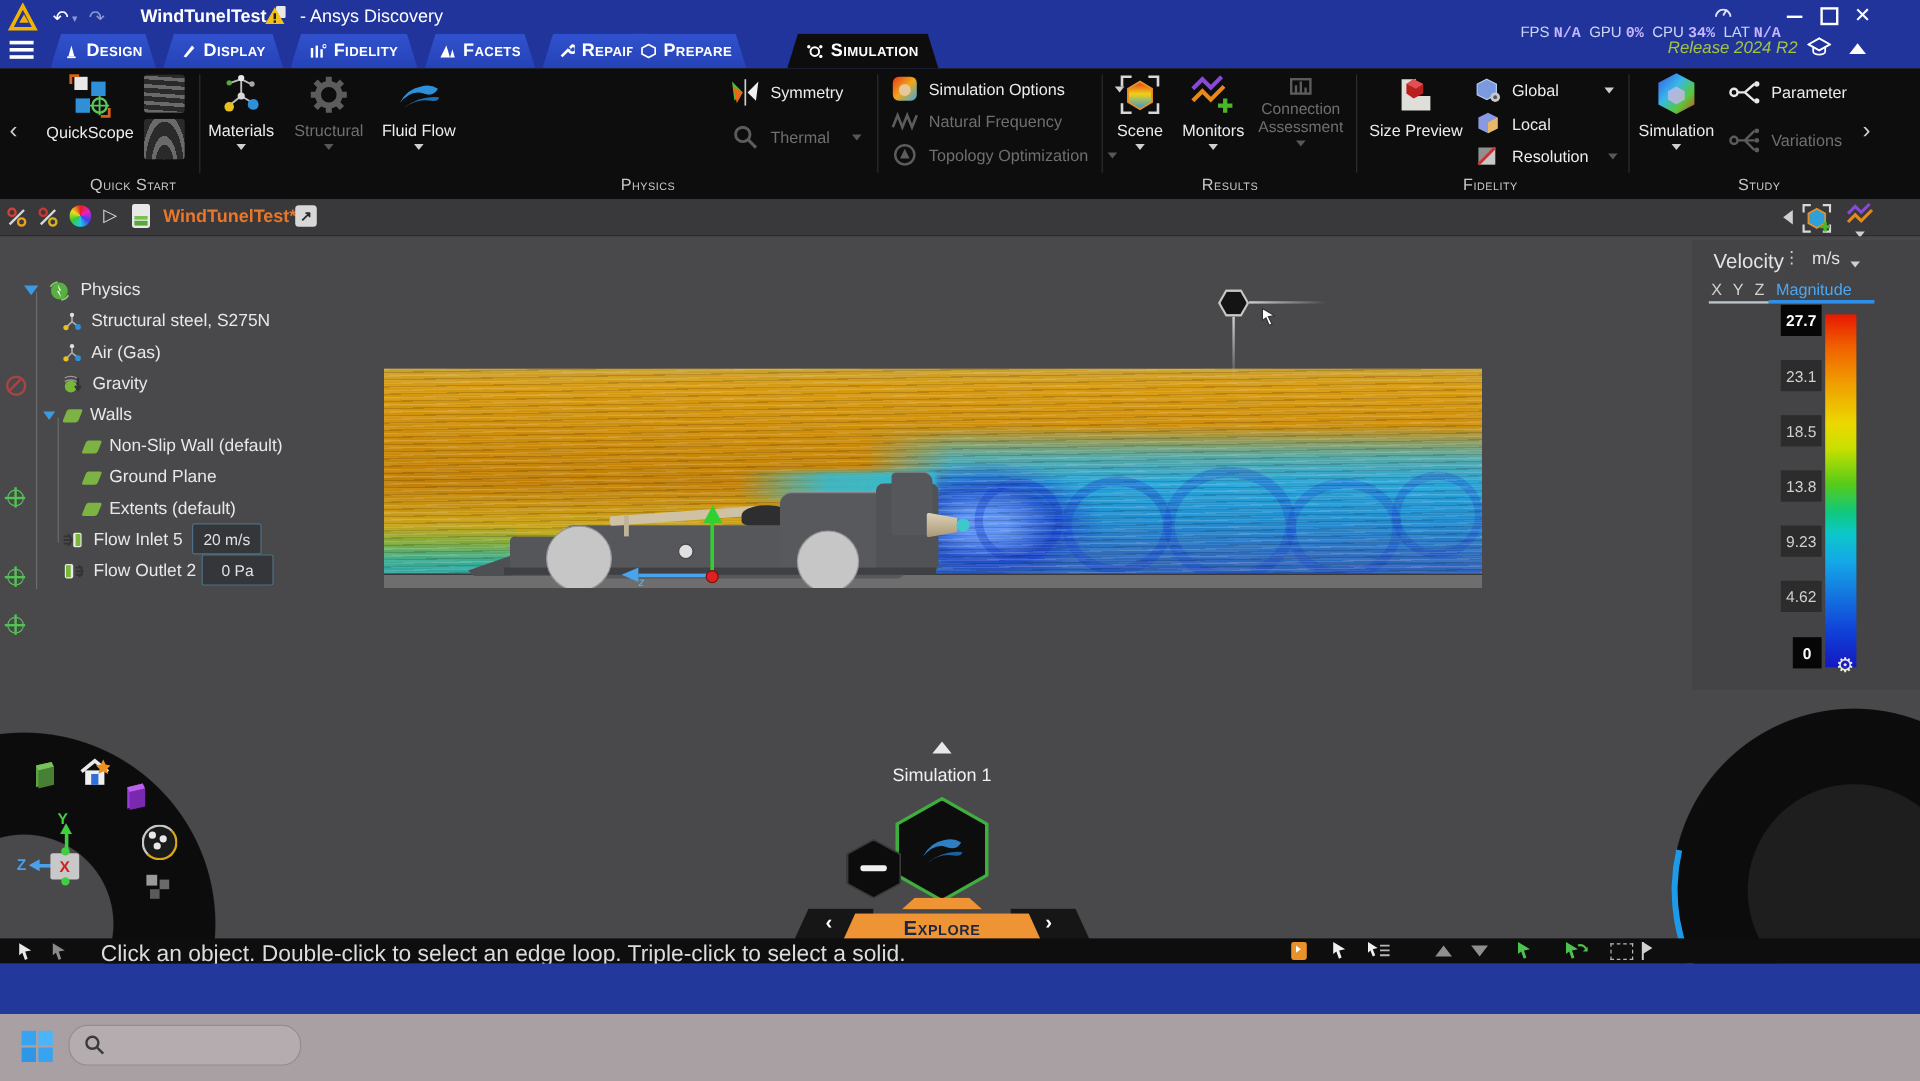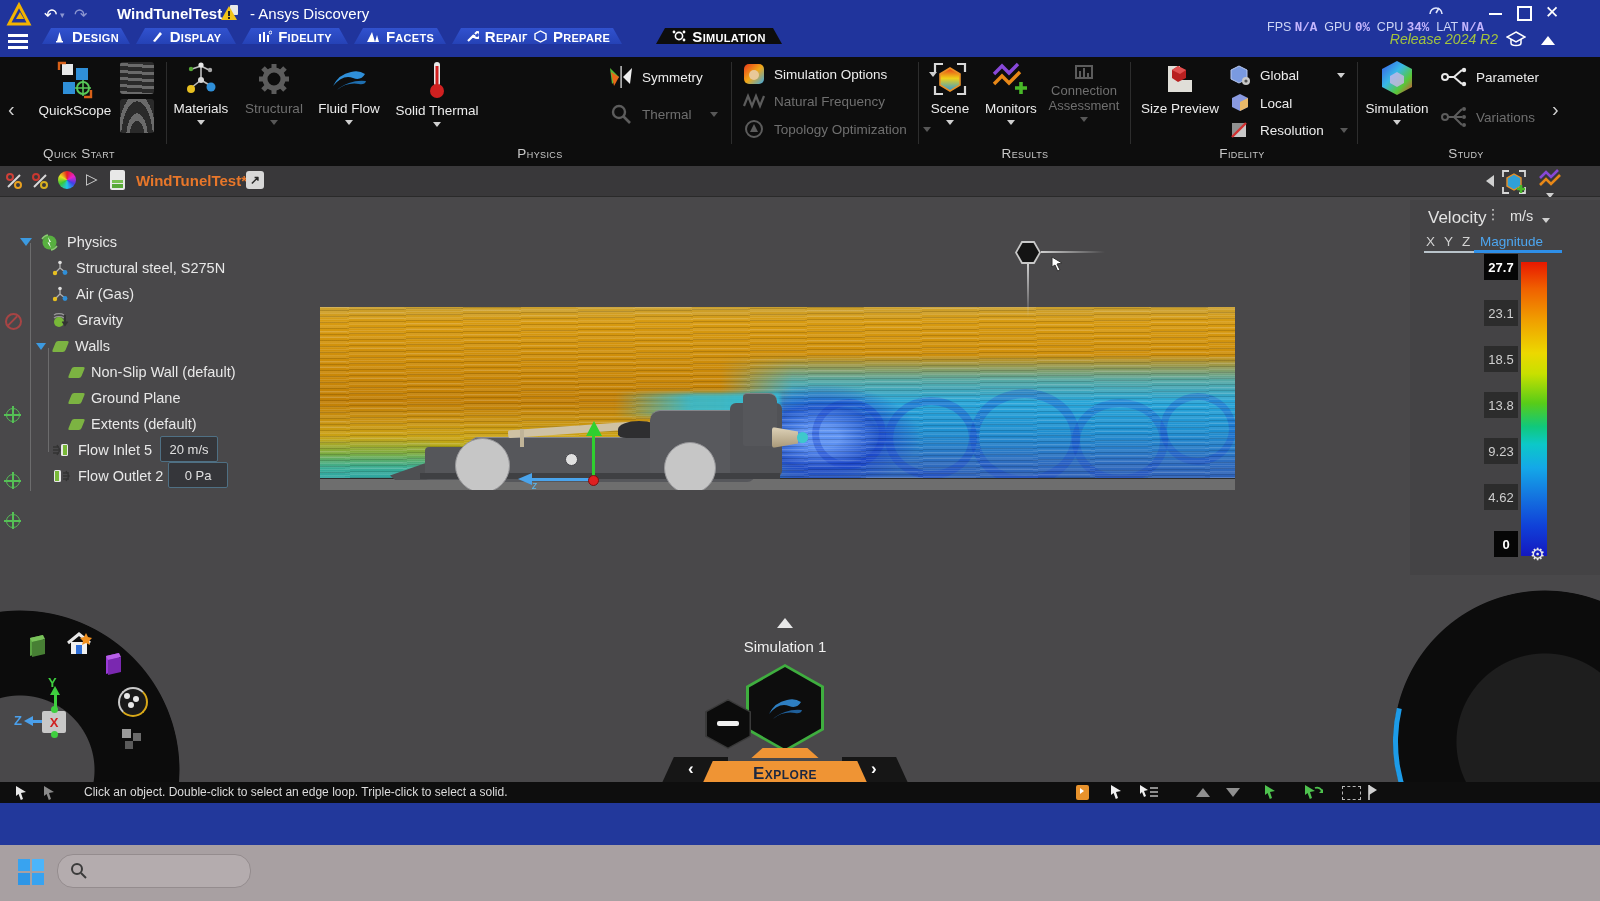--- a/index.html
+++ b/index.html
@@ -1,21 +1,21 @@
 <!DOCTYPE html>
 <html><head>
 <meta charset="utf-8">
 <style>
   html,body{margin:0;padding:0;background:#2a2a2a;}
   body{font-family:"Liberation Sans",sans-serif;}
   #app{position:relative;width:1600px;height:901px;overflow:hidden;background:#49484a;}
   .abs{position:absolute;}
   
   #titlebar{position:absolute;left:0;top:0;width:1600px;height:57px;background:#20349c;}
-  .tab{position:absolute;top:28px;height:16px;display:flex;align-items:center;justify-content:center;gap:6px;
+  .tab{position:absolute;top:28px;height:29px;display:flex;align-items:center;justify-content:center;gap:6px;
        color:#fff;font-size:15px;font-weight:600;font-variant:small-caps;letter-spacing:.3px;
        background:linear-gradient(#3152cf,#2542b6);clip-path:polygon(9px 0,calc(100% - 9px) 0,100% 100%,0 100%);}
   .tab.active{background:#0d0d0d;}
   .perf{font-size:12.5px;color:#cdd5f5;}
   .perf b{color:#c4b5fd;font-family:Liberation Mono, monospace;}
   
   #ribbon{position:absolute;left:0;top:57px;width:1600px;height:109px;background:#0d0d0d;}
   .rbtn{position:absolute;display:flex;flex-direction:column;align-items:center;color:#ececec;font-size:13.5px;}
   .rbtn .lab{margin-top:3px;white-space:nowrap;}
   .drp{width:0;height:0;border-left:4px solid transparent;border-right:4px solid transparent;border-top:5px solid #cfcfcf;margin-top:4px;}
@@ -159,21 +159,21 @@
           <rect x="20" y="8" width="12" height="12" fill="#2f8fd8"></rect>
         <rect x="7" y="22" width="12" height="12" fill="#2f8fd8"></rect>
         <circle cx="27" cy="28" r="6" fill="none" stroke="#58c858" stroke-width="2"></circle>
           <path d="M27 20v16 M19 28h16" stroke="#58c858" stroke-width="1.6"></path>
         <path d="M3 10 v-7 h7 M35 30 v7 h-7" fill="none" stroke="#d86018" stroke-width="2.4"></path>
       </svg>
       <span class="lab">QuickScope</span>
     </div>
     <div class="abs" style="left:120px;top:5px;width:34px;height:32px;background:#1c1c1c;border-radius:3px;background-image:repeating-linear-gradient(4deg,#6a6a6a 0 3px,#2a2a2a 3px 7px)"></div>
     <div class="abs" style="left:120px;top:42px;width:34px;height:34px;background:#1c1c1c;border-radius:3px;background-image:repeating-radial-gradient(ellipse at 50% 120%,#6a6a6a 0 3px,#2a2a2a 3px 8px)"></div>
-    <div class="sec" style="left:4px;width:150px">Quick Start</div>
+    <div class="sec" style="left:36px;width:150px">Quick Start</div>
     <div class="vsep" style="left:166px"></div>
 
     <div class="rbtn" style="left:168px;top:3px;width:66px">
       <svg width="36" height="38" viewBox="0 0 36 38">
         <path d="M18 20 L8 28 M18 20 L28 26 M18 20 L18 6 M18 6 L26 10 M18 6 L9 9" stroke="#bdbdbd" stroke-width="1.6"></path>
         <circle cx="18" cy="20" r="3" fill="#d8d8d8"></circle>
           <circle cx="8" cy="29" r="4" fill="#e8c020"></circle>
           <circle cx="28" cy="27" r="4.5" fill="#2f8fd8"></circle>
         <circle cx="18" cy="5" r="2.6" fill="#e8e8e8"></circle>
           <circle cx="27" cy="10" r="2.2" fill="#a8a8a8"></circle>
@@ -191,29 +191,20 @@
       </svg>
       <span class="lab">Structural</span>
       <div class="drp dis"></div>
     </div>
     <div class="rbtn" style="left:312px;top:3px;width:74px">
       <svg width="40" height="38" viewBox="0 0 40 38">
         <path d="M4 26 Q14 14 24 18 Q32 21 36 14 Q30 10 22 12 Q10 14 4 26Z" fill="#2f8fd8"></path>
         <path d="M8 30 Q18 22 30 24 Q36 25 37 21 Q28 20 20 23 Q12 26 8 30Z" fill="#1f6fb0"></path>
       </svg>
       <span class="lab">Fluid Flow</span>
-      <div class="drp"></div>
-    </div>
-    <div class="rbtn" style="left:392px;top:3px;width:90px">
-      <svg width="20" height="40" viewBox="0 0 20 40">
-        <rect x="7" y="2" width="6" height="24" rx="3" fill="#e8e8e8"></rect>
-        <rect x="8.5" y="6" width="3" height="20" fill="#d02020"></rect>
-        <circle cx="10" cy="31" r="7" fill="#d02020"></circle>
-      </svg>
-      <span class="lab">Solid Thermal</span>
       <div class="drp"></div>
     </div>
 
     <div class="rrow" style="left:608px;top:7px">
       <svg width="26" height="26" viewBox="0 0 26 26">
         <path d="M11 13 L2 4 L4 20 Z" fill="#58b838"></path>
           <path d="M11 13 L3 8 L6 22 Z" fill="#e86818"></path>
         <path d="M15 13 L24 4 L22 20 Z" fill="#f0f0f0"></path>
           <rect x="12.4" y="2" width="1.4" height="22" fill="#cfcfcf"></rect>
       </svg>
@@ -684,21 +675,21 @@
 
   </div>
 
   <div class="abs" style="left:0;top:782px;width:1600px;height:21px;background:#0e0e0e">
     <svg class="abs" style="left:14px;top:3px" width="16" height="16" viewBox="0 0 16 16">
       <path d="M2 1 L12 7 L7 8 L9 14 L6.8 15 L4.6 9 L2 11 Z" fill="#e8e8e8"></path>
     </svg>
     <svg class="abs" style="left:42px;top:3px" width="16" height="16" viewBox="0 0 16 16">
       <path d="M2 1 L12 7 L7 8 L9 14 L6.8 15 L4.6 9 L2 11 Z" fill="#8a8a8a"></path>
     </svg>
-    <span class="abs" style="left:84px;top:3px;color:#dcdcdc;font-size:12px">Click an object. Double-click to select an edge loop. Triple-click to select a solid.</span>
+    <span class="abs" style="left:84px;top:3px;color:#dcdcdc;font-size:19px">Click an object. Double-click to select an edge loop. Triple-click to select a solid.</span>
 
     <div class="abs" style="left:1076px;top:3px;width:13px;height:15px;background:#e8922c;border-radius:2px">
       <div class="abs" style="left:4px;top:3px;width:0;height:0;border-left:4px solid #fff;border-top:3px solid transparent;border-bottom:3px solid transparent"></div>
     </div>
     <svg class="abs" style="left:1108px;top:2px" width="16" height="17" viewBox="0 0 16 17">
       <path d="M3 1 L13 7 L8 8 L10 14 L7.8 15 L5.6 9 L3 11 Z" fill="#f0f0f0"></path>
     </svg>
     <svg class="abs" style="left:1138px;top:2px" width="22" height="17" viewBox="0 0 22 17">
       <path d="M2 1 L10 6 L6 7 L8 12 L6 13 L4 8 L2 10 Z" fill="#f0f0f0"></path>
       <path d="M12 4 h8 M12 8 h8 M12 12 h8" stroke="#b8b8b8" stroke-width="1.6"></path>

